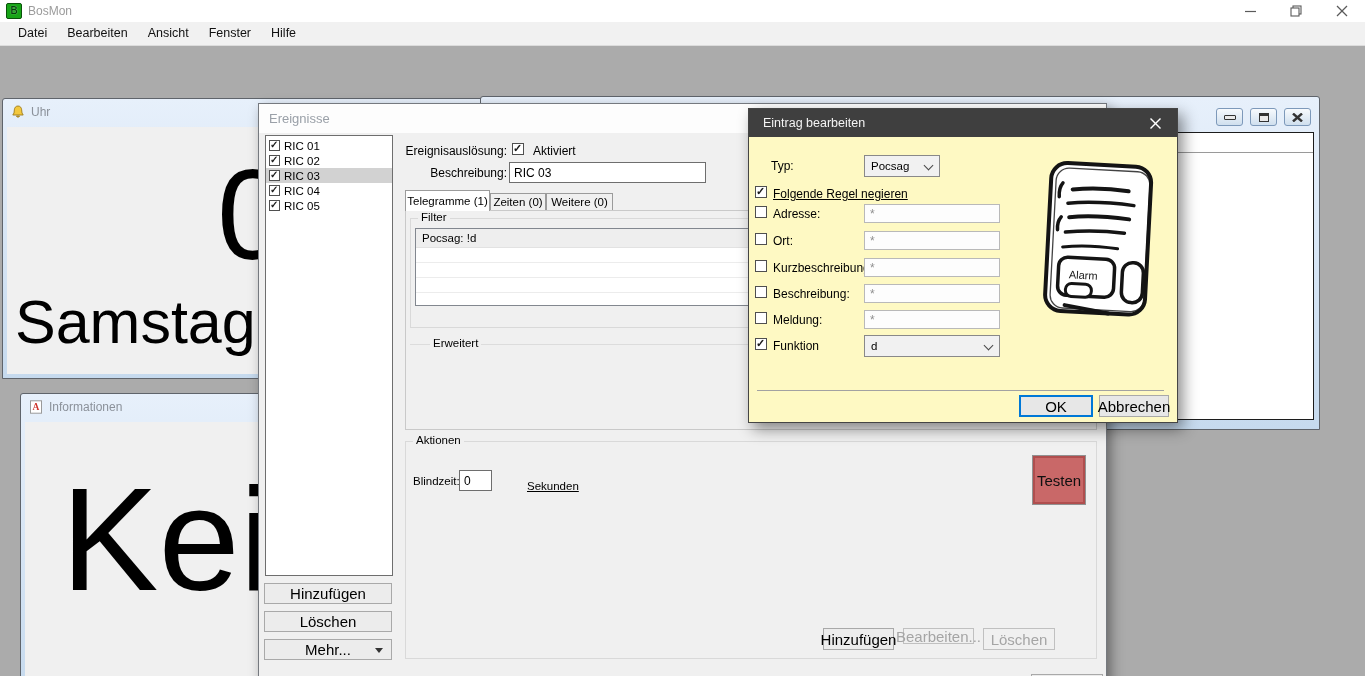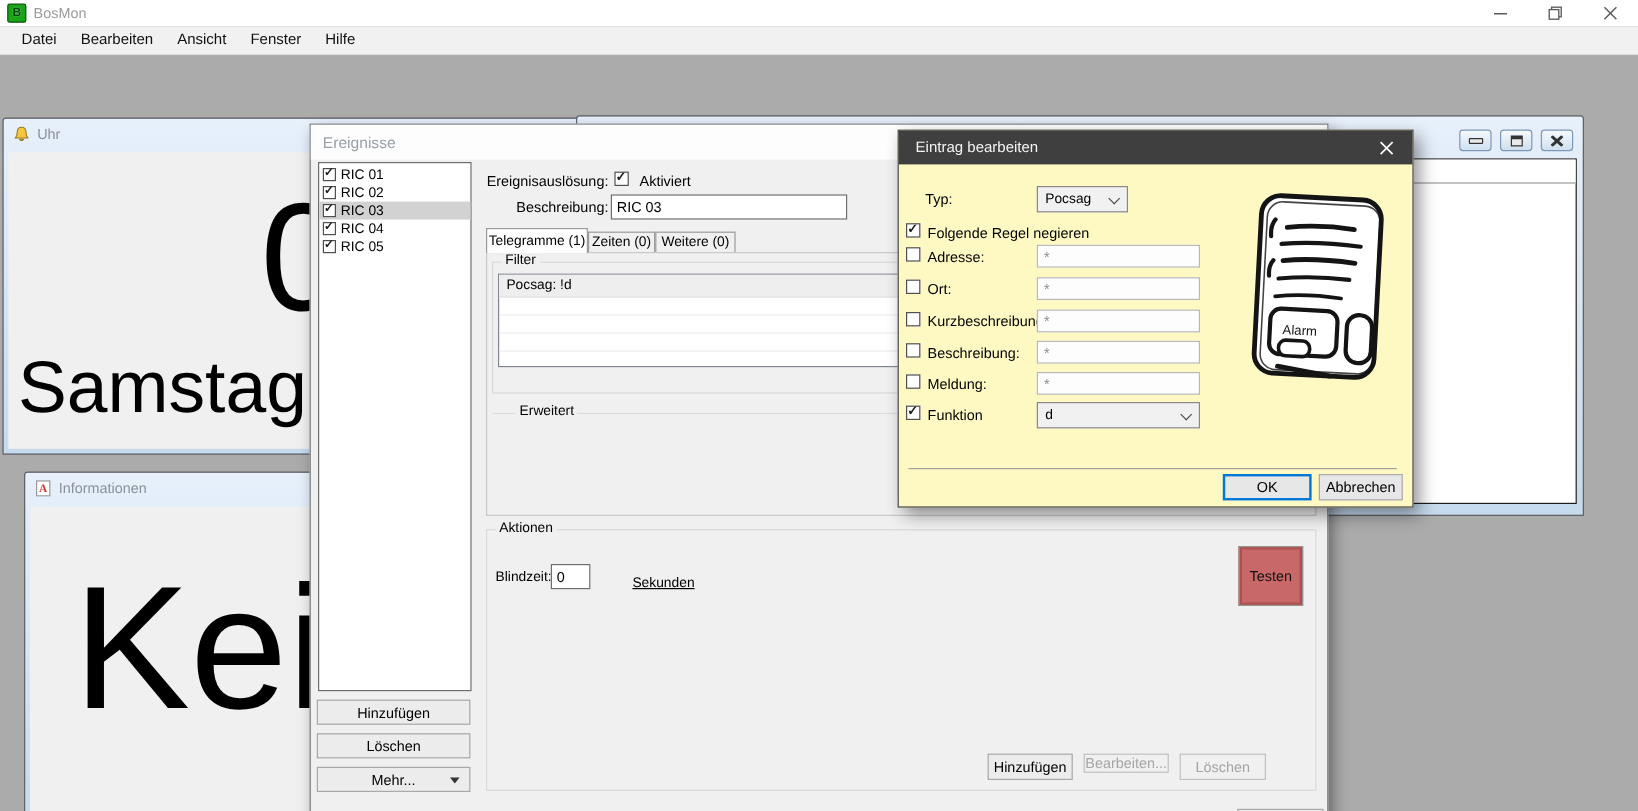--- a/index.html
+++ b/index.html
@@ -37,21 +37,21 @@
   #right-win { left:480px; top:50px; width:840px; height:334px; z-index:2; }
   #right-content { position:absolute; left:6px; top:35px; right:5px; bottom:9px; background:#fff; border:1px solid #1c1c1c; }
   #right-header { height:20px; background:#fff; border-bottom:1px solid #9a9a9a; }
   .mdi-btns { position:absolute; top:11px; right:8px; display:flex; gap:7px; }
   .mdi-btn { width:27px; height:18px; border:1px solid #7d99ba; border-radius:3px;
     background:linear-gradient(#f7fafd,#cfdfee); display:flex; align-items:center; justify-content:center; }
   .g-min { width:12px; height:5px; border:1px solid #333; background:#eaeaea; border-radius:1px; }
   .g-restore { width:10px; height:9px; border:1px solid #333; border-top:3px solid #333; background:#eaeaea; }
 
   
-  .btn { position:absolute; background:#ececec; border:1px solid #a9a9a9; font-size:12px;
+  .btn { position:absolute; background:#ececec; border:1px solid #a9a9a9; font-size:15px;
     display:flex; align-items:center; justify-content:center; color:#000; }
   .btn.disabled { color:#a5a5a5; border-color:#c0c0c0; background:#f0f0f0; }
   .tbox { position:absolute; background:#fff; border:1px solid #6e6e6e; font-size:12px;
     font-family:"Liberation Sans", sans-serif; padding-left:4px; color:#000; }
   .cb { width:12px; height:12px; border:1px solid #4f4f4f; background:#fff; position:relative;
     display:inline-block; flex:none; }
   .cb.checked::after { content:"✓"; position:absolute; left:0px; top:-2px; font-size:11px;
     font-weight:bold; color:#1a1a1a; line-height:12px; }
   .cb.small { width:11px; height:11px; } .cb.small::after { font-size:10px; top:-2px; }
   .cb-abs { position:absolute; }
@@ -116,21 +116,21 @@
   #btn-ev-close { left:772px; top:570px; width:72px; height:22px; }
 
   
   #edit-dialog { position:absolute; left:748px; top:62px; width:430px; height:315px; z-index:10;
     background:#fef9c3; border:1px solid #454545; box-shadow:5px 6px 14px rgba(0,0,0,.45); }
   #ed-title { height:28px; background:#3f3f3f; color:#f4f4f4; font-size:12.5px; line-height:28px; padding-left:14px; }
   #ed-close { position:absolute; top:0; right:0; width:44px; height:28px;
     display:flex; align-items:center; justify-content:center; }
   #lbl-typ { left:22px; top:50px; }
   #combo-typ { left:115px; top:46px; width:76px; height:22px; }
-  #cb-negate { left:6px; top:77px; } #lbl-negate { left:24px; top:78px; }
+  #cb-negate { left:6px; top:77px; } #lbl-negate { left:24px; top:78px;text-decoration:underline; }
   .ed-field-input { position:absolute; left:115px; width:136px; height:19px; background:#fdfdfd;
     border:1px solid #b9b9b9; color:#8f8f8f; font-size:12px; padding-left:5px;
     font-family:"Liberation Sans", sans-serif; }
   #cb-funktion { left:6px; top:229px; } #lbl-funktion { left:24px; top:230px; }
   #combo-funktion { left:115px; top:226px; width:136px; height:22px; }
   #pager-art { position:absolute; left:283px; top:44px; }
   #ed-separator { position:absolute; left:8px; top:281px; width:407px; border-top:1px solid #a2a2a2; }
   #btn-ok { left:270px; top:286px; width:74px; height:22px; border:2px solid #0078d7; background:#e7e7e7; }
   #btn-cancel { left:350px; top:286px; width:70px; height:22px; background:#e7e7e7; }
 </style>

